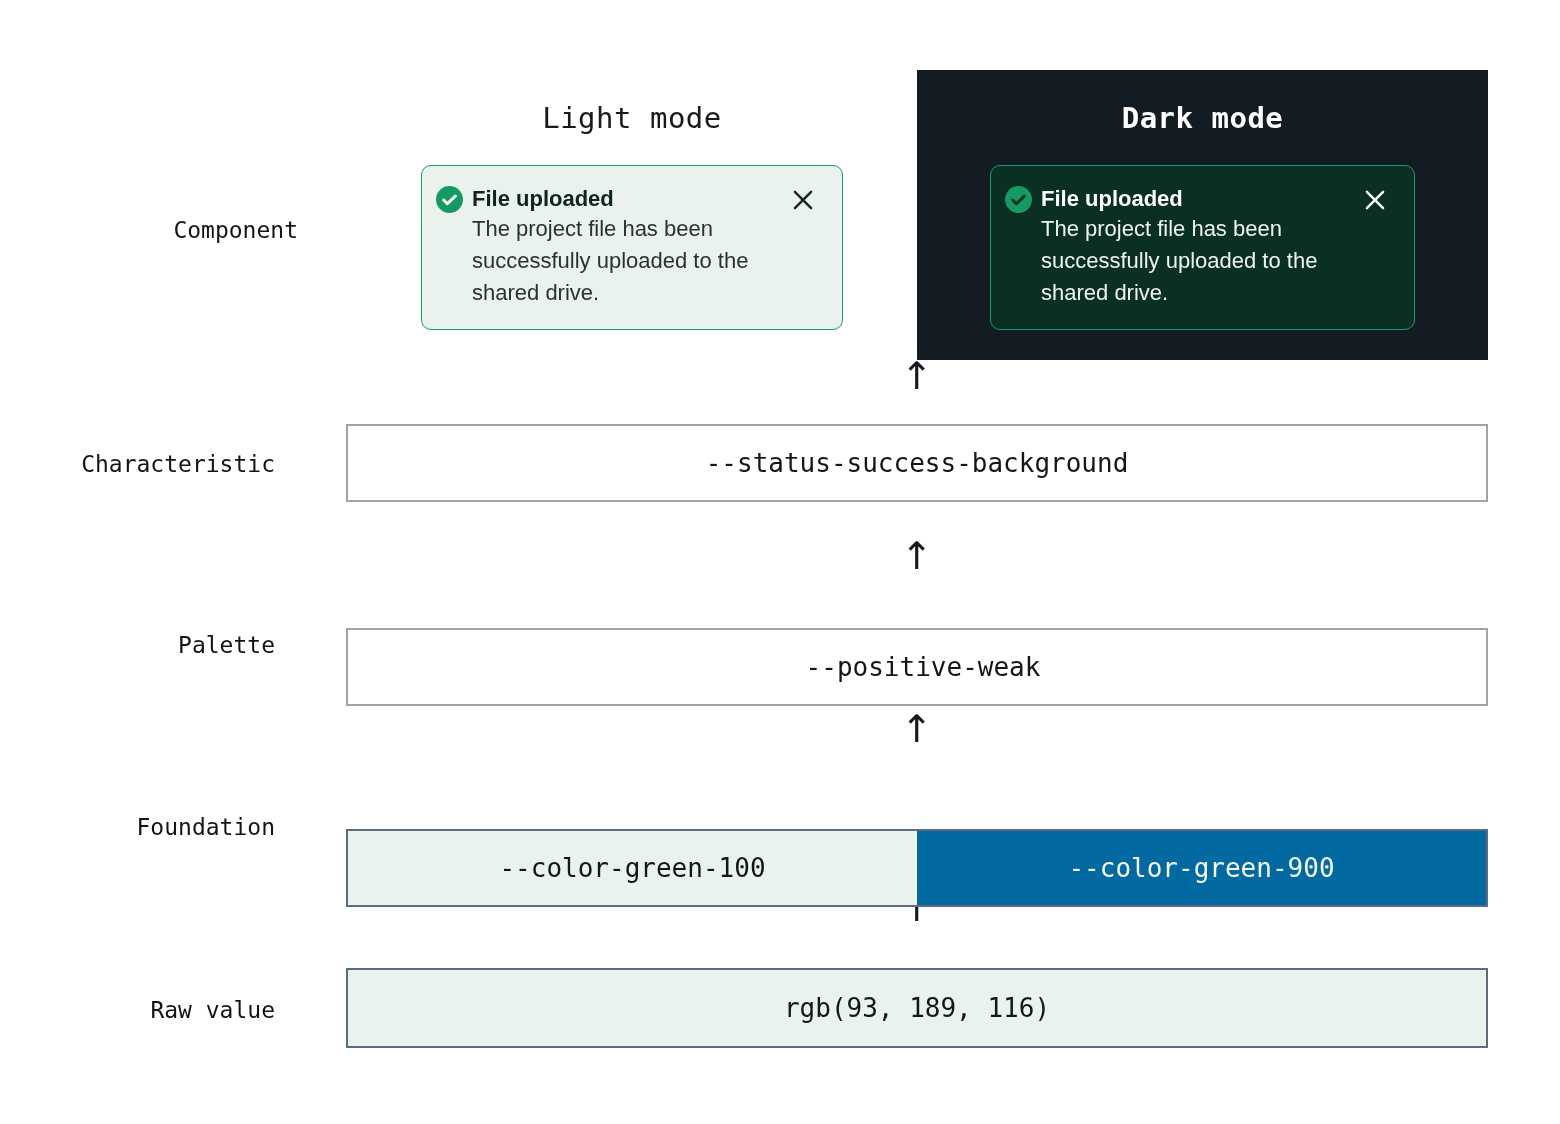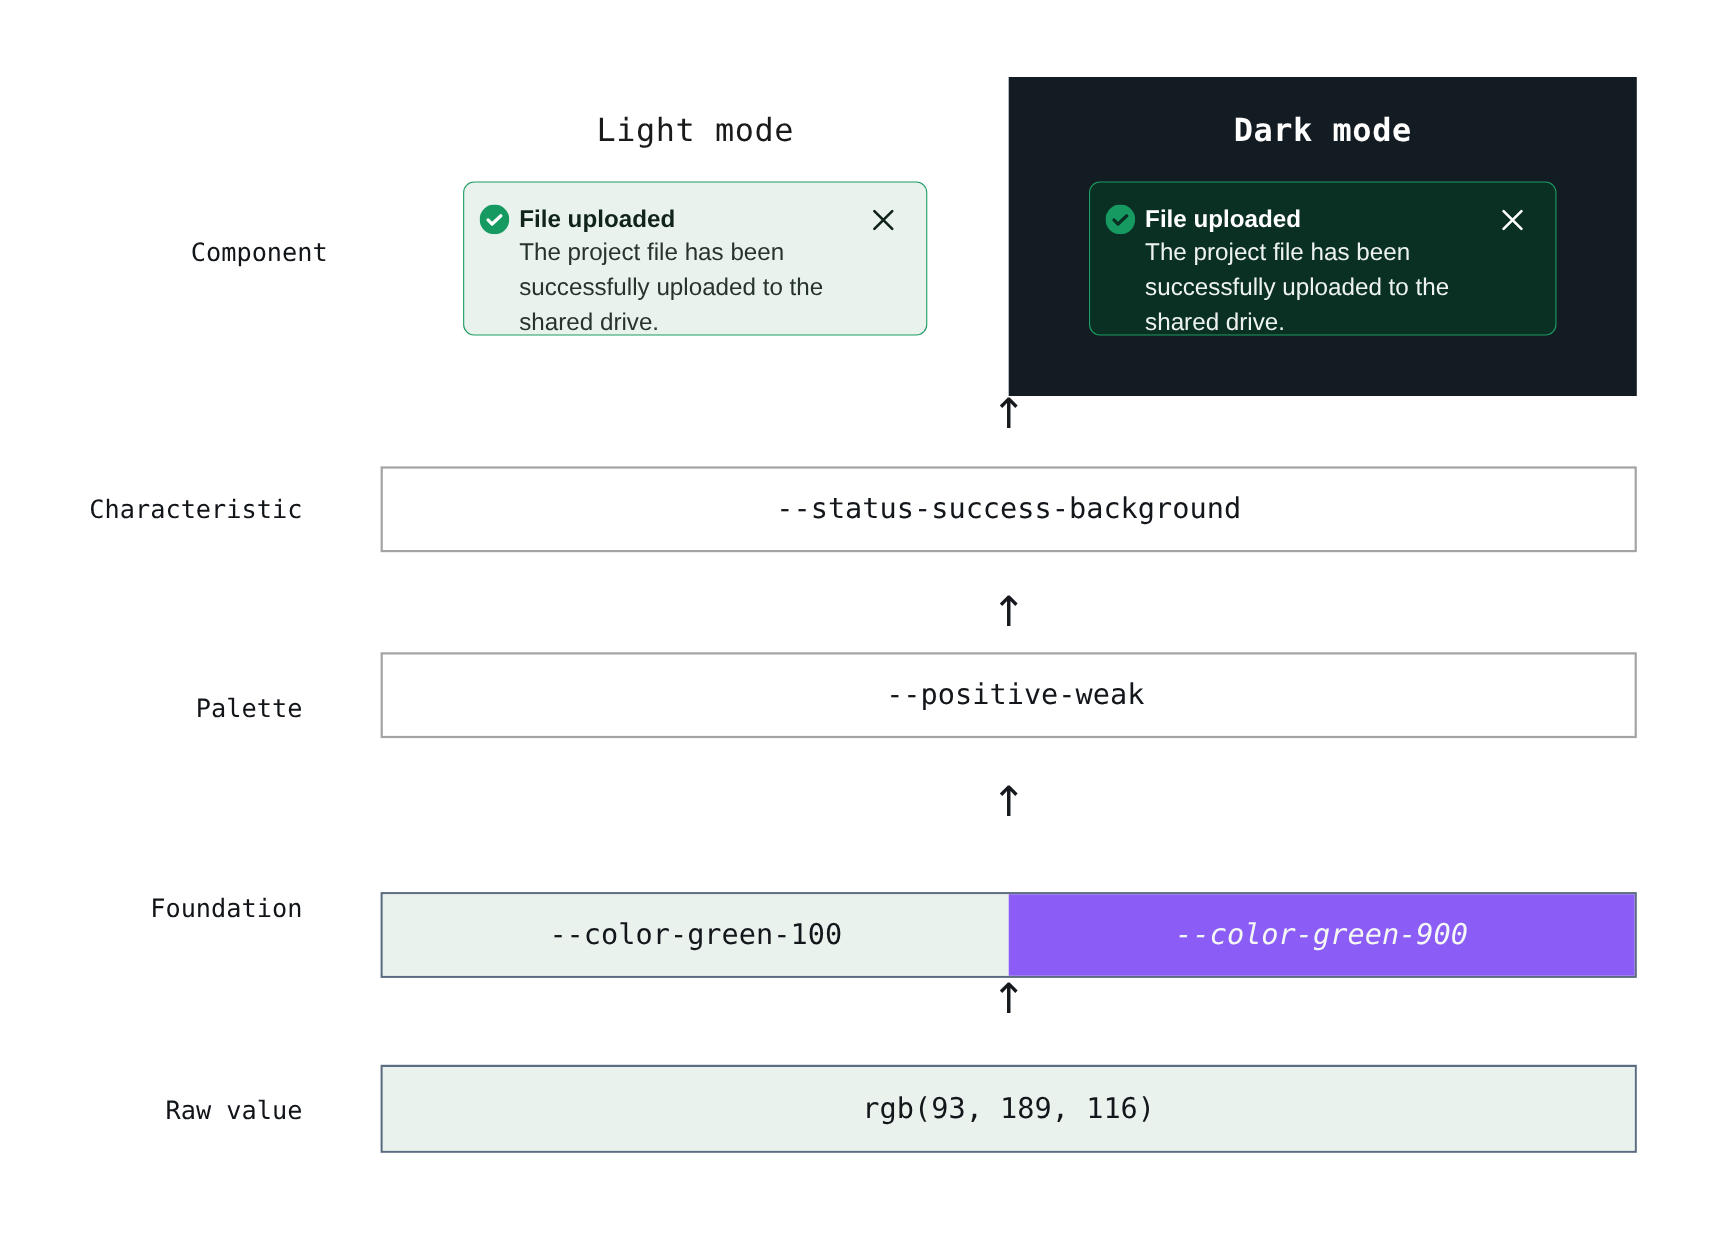--- a/index.html
+++ b/index.html
@@ -19,21 +19,21 @@
   }
   .mode-header.light{left:421px;width:422px;color:#1a1a1a;}
   .mode-header.dark{left:990px;width:425px;color:#ffffff;font-weight:bold;}
   
   .dark-panel{
     position:absolute;left:917px;top:70px;width:571px;height:290px;
     background:#131c23;
   }
   
   .toast{
-    position:absolute;top:165px;height:140px;box-sizing:border-box;
+    position:absolute;top:165px;height:165px;box-sizing:border-box;
     border:1.5px solid #1d9c63;border-radius:10px;
     display:flex;align-items:flex-start;
     padding:19px 26px 16px 14px;
     font-family:"Liberation Sans", sans-serif;
   }
   .toast.toast-light{left:421px;width:422px;background:#e9f2ed;}
   .toast.toast-dark{left:990px;width:425px;background:#0a3023;}
   .toast .status-icon{flex:0 0 auto;margin:1px 9px 0 0;width:27px;height:27px;}
   .toast .content{flex:1 1 auto;min-width:0;}
   .toast .title{
@@ -66,21 +66,21 @@
     border:2px solid #a3a3a3;background:#ffffff;
     display:flex;align-items:center;justify-content:center;
     font-size:26px;color:#13161a;
   }
   .token-box.split{padding:0;border:2px solid #5b6b80;}
   .token-box .half{
     flex:1 1 50%;height:100%;
     display:flex;align-items:center;justify-content:center;
   }
   .half.light-half{background:#e9f2ed;color:#13161a;}
-  .half.dark-half{background:#8b5cf6;color:#f4f7f5;font-style:italic;}
+  .half.dark-half{background:#0369a1;color:#f4f7f5;}
   
   .up-arrow{
     position:absolute;left:896px;width:42px;height:44px;
     text-align:center;font-size:38px;line-height:44px;color:#15181c;
     font-family:"DejaVu Sans", sans-serif;
   }
 </style>
 </head>
 <body>
 
@@ -135,25 +135,25 @@
 
   <div class="up-arrow" style="top:354px;">↑</div>
   <div class="up-arrow" style="top:534px;">↑</div>
   <div class="up-arrow" style="top:707px;">↑</div>
   <div class="up-arrow" style="top:886px;">↑</div>
 
   <div class="token-box" style="top:424px;">
     <span>--status-success-background</span>
   </div>
 
-  <div class="token-box" style="top:593px;padding-left:12px;">
+  <div class="token-box" style="top:628px;padding-left:12px;">
     <span>--positive-weak</span>
   </div>
 
-  <div class="token-box split" style="top:811px;">
+  <div class="token-box split" style="top:829px;">
     <div class="half light-half">
       <span>--color-green-100</span>
     </div>
     <div class="half dark-half">
       <span>--color-green-900</span>
     </div>
   </div>
 
   <div class="token-box split" style="top:968px;height:80px;">
     <div class="half light-half">

